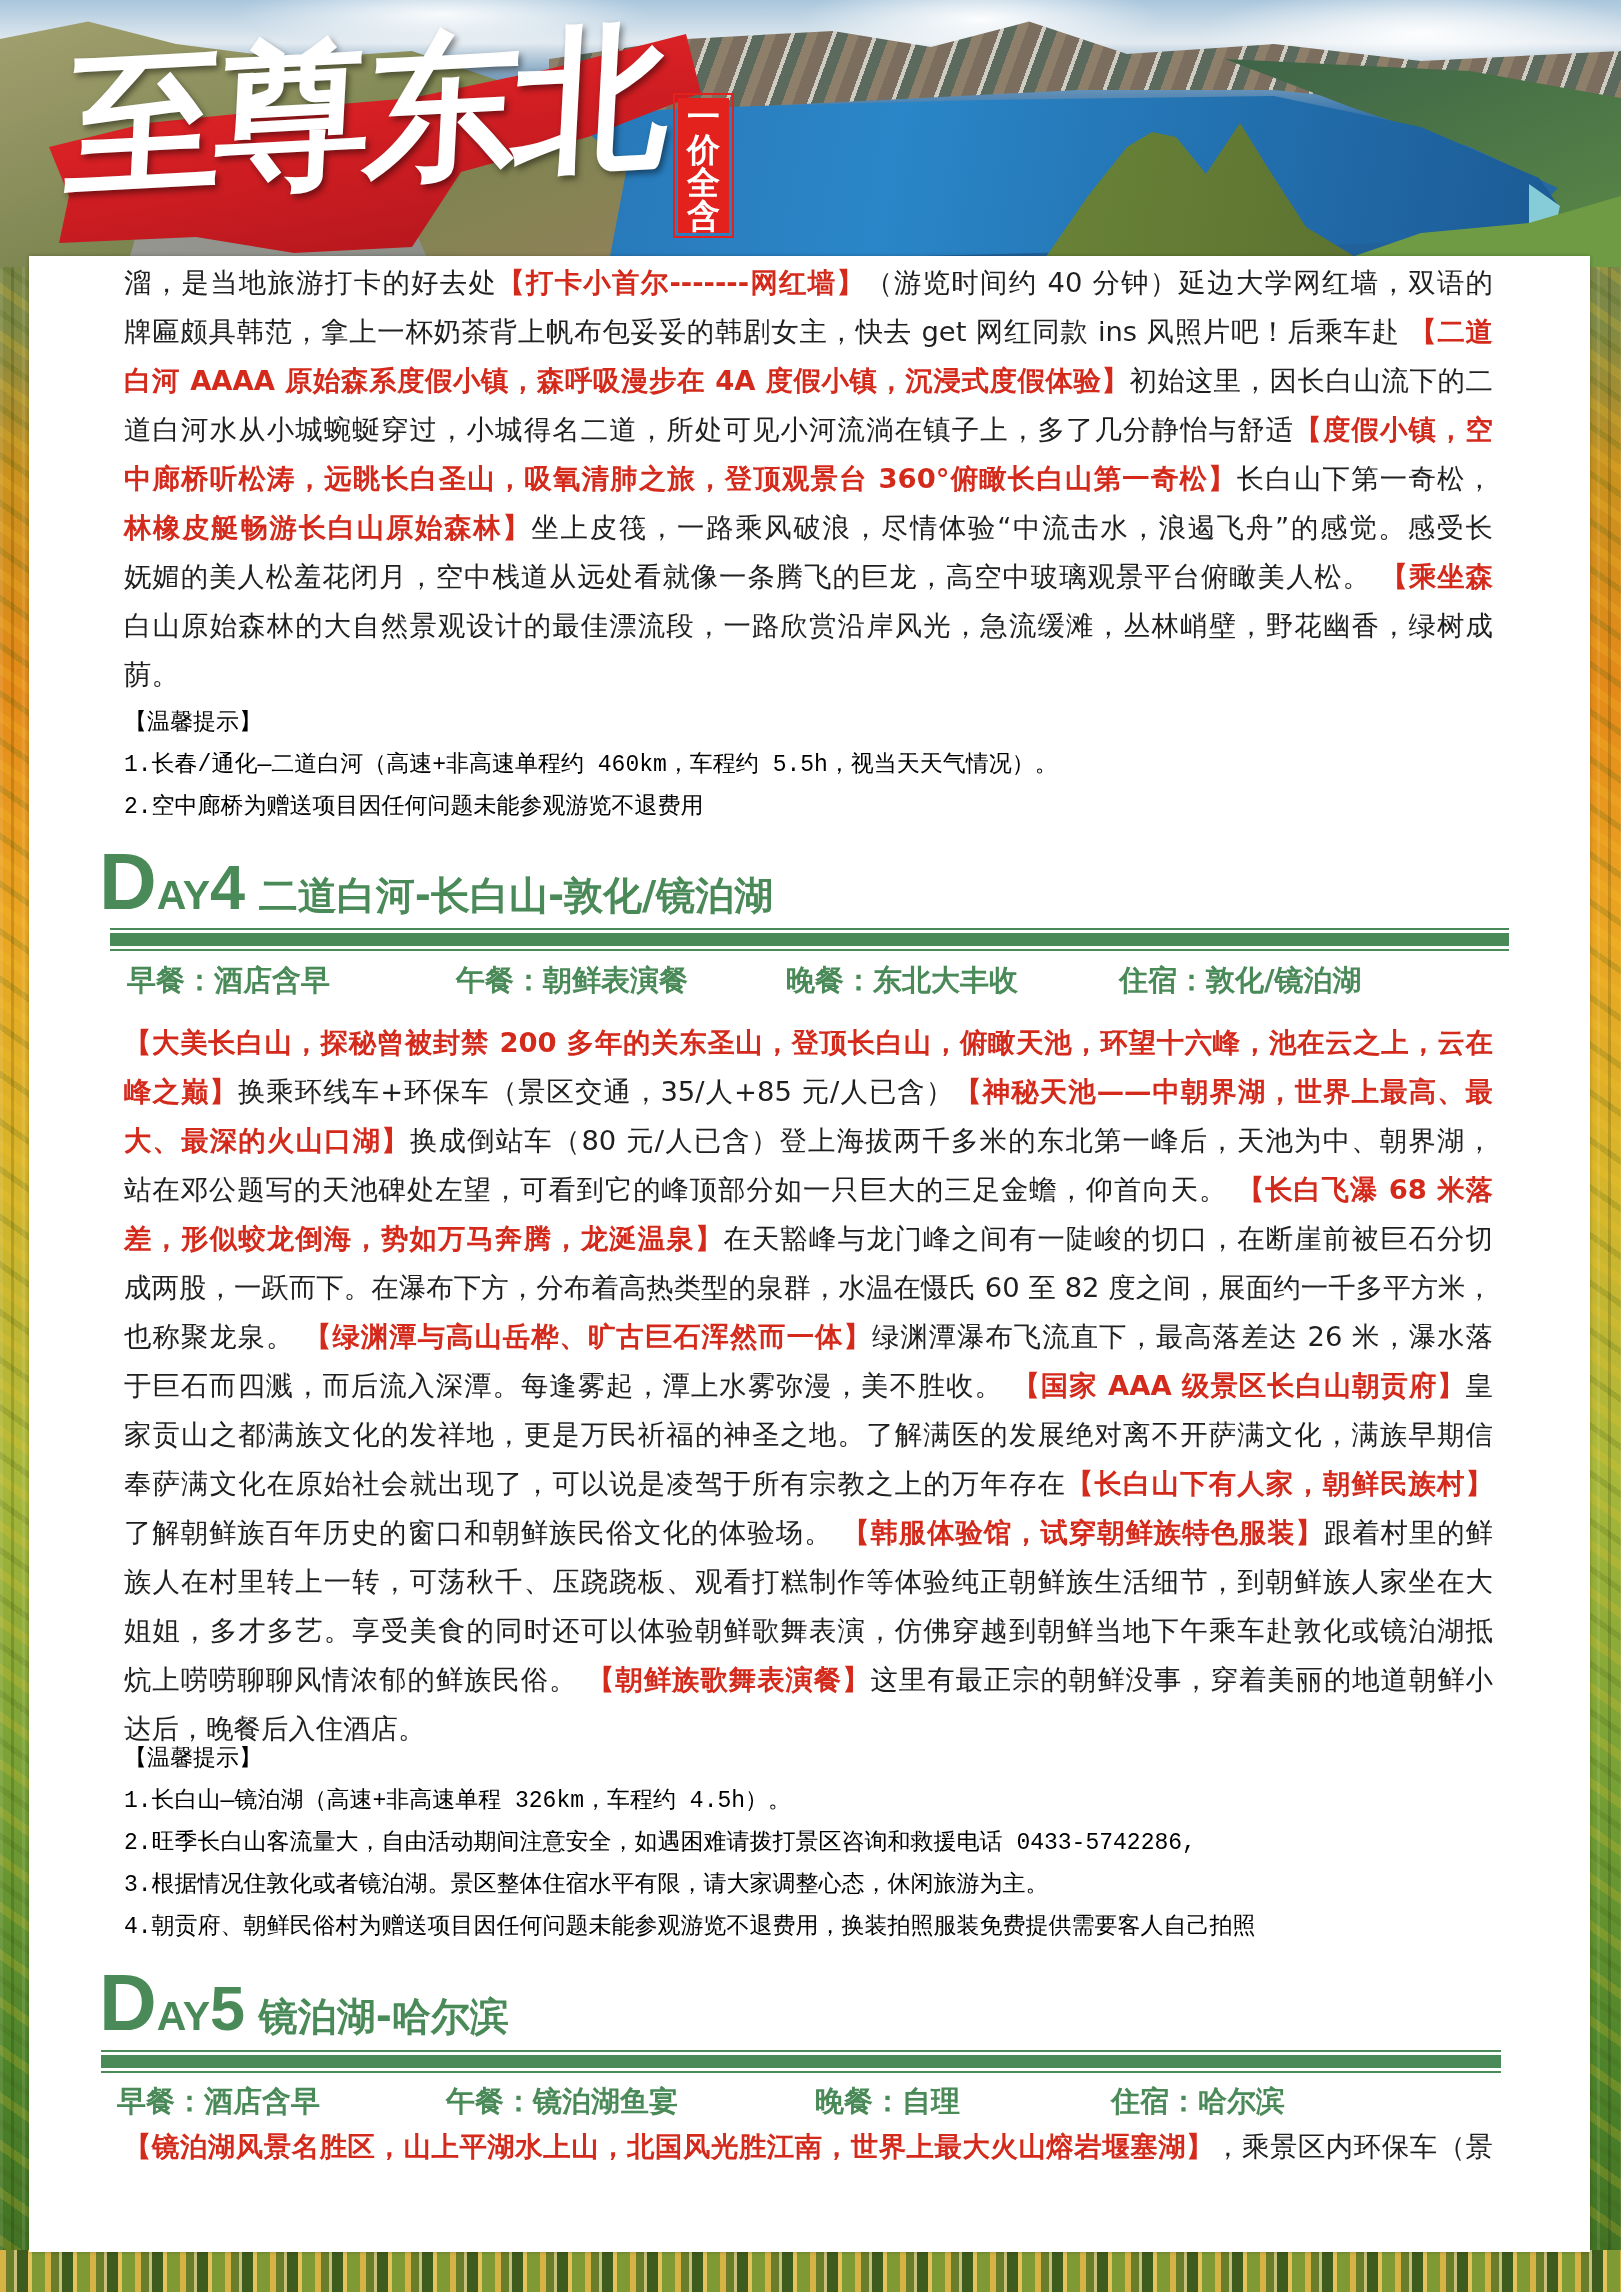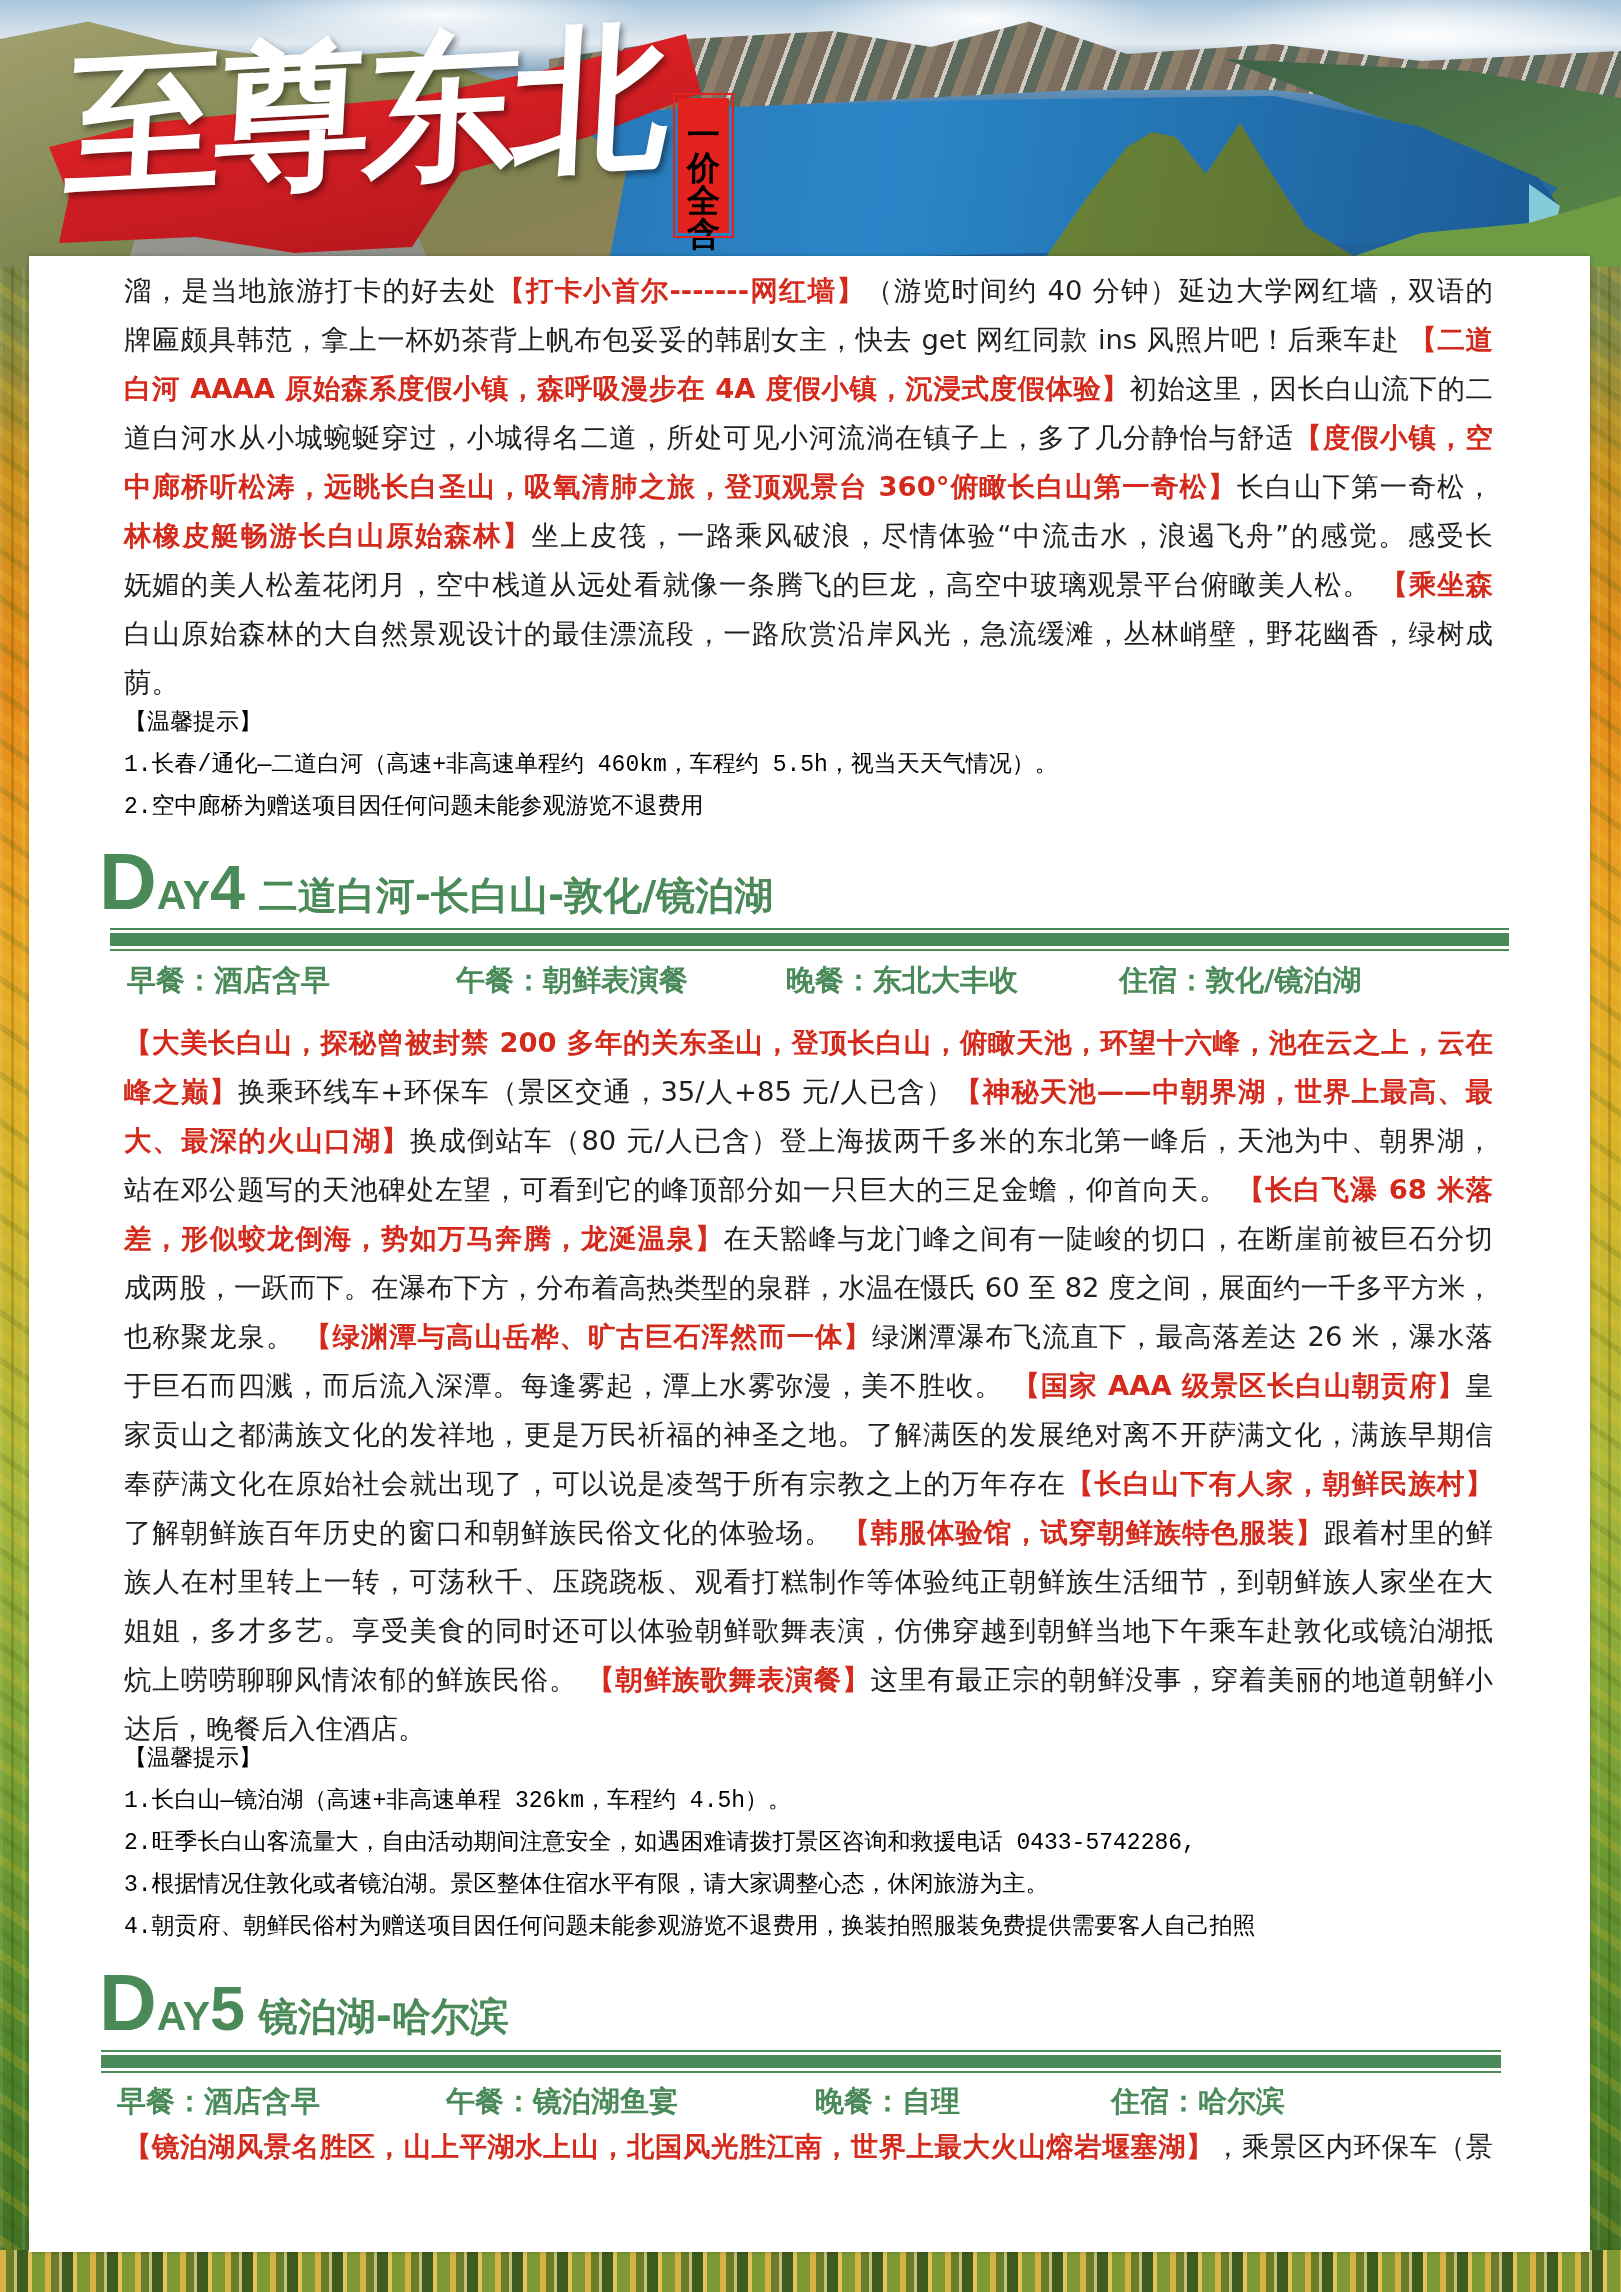--- a/index.html
+++ b/index.html
@@ -72,22 +72,22 @@
   }
   .title {
     position:absolute; left:67px; top:33px; font-size:155px; line-height:1;
     font-weight:bold; color:#ffffff; letter-spacing:-5.9px; white-space:nowrap;
     font-family:"DejaVu Serif", serif;
     transform: rotate(-3deg) skewX(-6deg);
     text-shadow: 2.9px 3.9px 5.9px rgba(0,0,0,0.45);
   }
   .badge {
     position:absolute; left:678px; top:98px; width:51px; height:135px;
-    background:#e3221e; color:#000000; font-size:33px; line-height:33px;
-    font-weight:bold; text-align:center; padding-top:20px; box-sizing:border-box;
+    background:#e3221e; color:#ffffff; font-size:33px; line-height:33px;
+    font-weight:bold; text-align:center; padding-top:2px; box-sizing:border-box;
     outline:2px solid #e3221e; outline-offset:3.9px;
   }
 
   
   .panel {
     position:absolute; left:29px; top:256px; width:1561px; height:1996px;
     background:#ffffff; box-shadow:0 0 3.9px rgba(0,0,0,0.25);
   }
 
   .para { position:absolute; left:124px; width:1369px; font-size:27.4px; color:#1f1f1f; }
@@ -134,21 +134,21 @@
   <div class="shape slab"></div>
   <div class="shape peak"></div>
   <div class="shape hills-right"></div>
   <div class="ribbon"></div>
   <div class="title">至尊东北</div>
   <div class="badge">一价全含</div>
 </div>
 
 <div class="panel"></div>
 
-<div class="para" style="top:266px;">
+<div class="para" style="top:258px;">
   <div class="ln"><span>溜，是当地旅游打卡的好去处</span><span class="h">【打卡小首尔-------网红墙】</span><span>（游览时间约 40 分钟）延边大学网红墙，双语的</span></div>
   <div class="ln"><span>牌匾颇具韩范，拿上一杯奶茶背上帆布包妥妥的韩剧女主，快去 get 网红同款 ins 风照片吧！后乘车赴 </span><span class="h">【二道</span></div>
   <div class="ln"><span class="h">白河 AAAA 原始森系度假小镇，森呼吸漫步在 4A 度假小镇，沉浸式度假体验】</span><span>初始这里，因长白山流下的二</span></div>
   <div class="ln"><span>道白河水从小城蜿蜒穿过，小城得名二道，所处可见小河流淌在镇子上，多了几分静怡与舒适</span><span class="h">【度假小镇，空</span></div>
   <div class="ln"><span class="h">中廊桥听松涛，远眺长白圣山，吸氧清肺之旅，登顶观景台 360°俯瞰长白山第一奇松】</span><span>长白山下第一奇松，</span></div>
   <div class="ln"><span class="h">林橡皮艇畅游长白山原始森林】</span><span>坐上皮筏，一路乘风破浪，尽情体验“中流击水，浪遏飞舟”的感觉。感受长</span></div>
   <div class="ln"><span>妩媚的美人松羞花闭月，空中栈道从远处看就像一条腾飞的巨龙，高空中玻璃观景平台俯瞰美人松。 </span><span class="h">【乘坐森</span></div>
   <div class="ln"><span>白山原始森林的大自然景观设计的最佳漂流段，一路欣赏沿岸风光，急流缓滩，丛林峭壁，野花幽香，绿树成</span></div>
   <div class="ln last"><span>荫。</span></div>
 </div>

